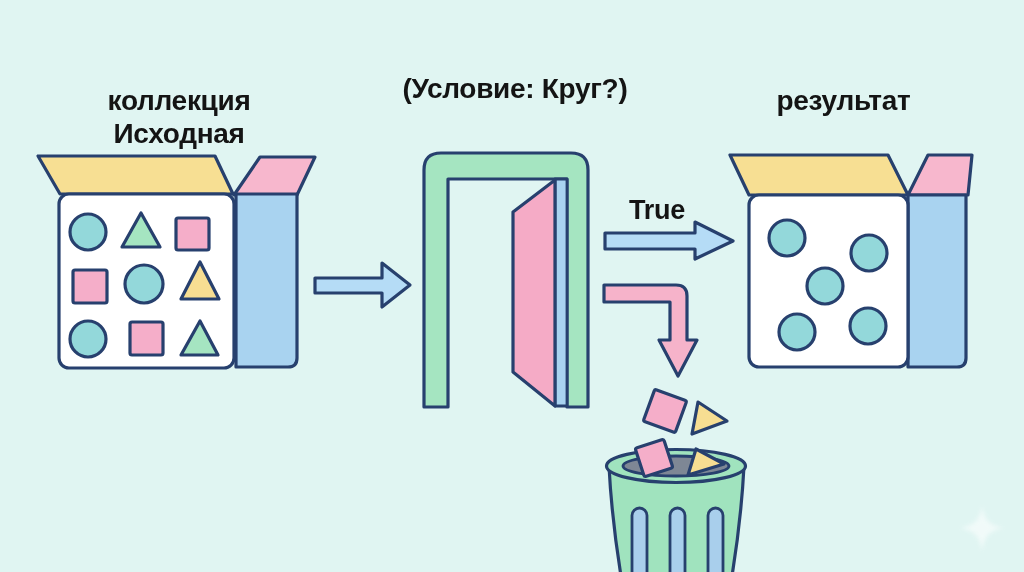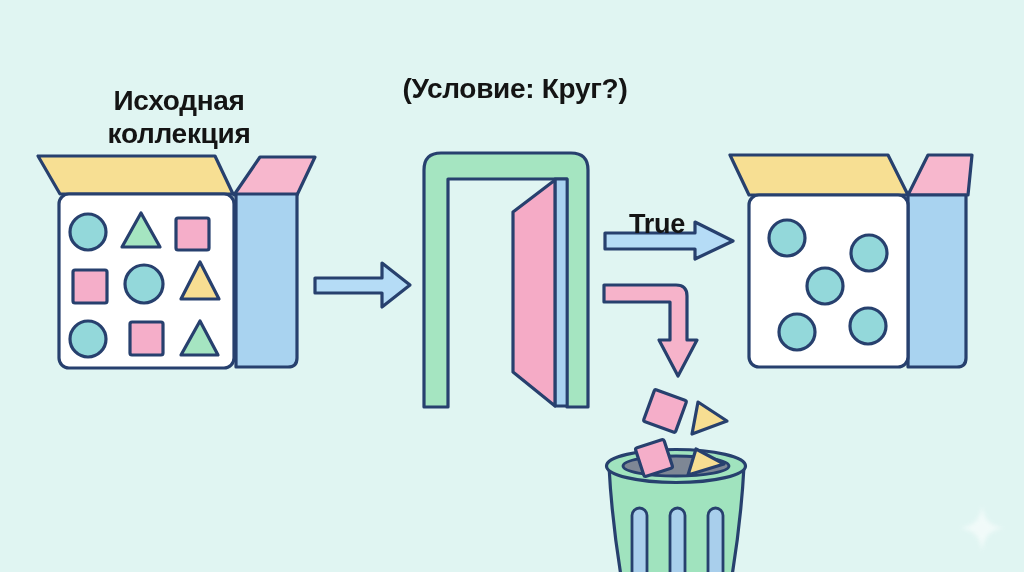--- a/index.html
+++ b/index.html
@@ -14,21 +14,21 @@
     position:relative; width:1024px; height:572px; overflow:hidden;
     background:var(--background);
     font-family:"Liberation Sans", sans-serif;
   }
   .diagram-svg{position:absolute; left:0; top:0;}
   .label{
     position:absolute; color:var(--text); font-weight:700; text-align:center;
     letter-spacing:-0.3px;
   }
   .title{font-size:28px; line-height:33px;}
-  .branch{font-size:27px; line-height:27px;margin-top:14px;}
+  .branch{font-size:27px; line-height:27px;}
   
   .ol{stroke:var(--outline); stroke-width:3.2; stroke-linejoin:round; stroke-linecap:round;}
   .ol-thin{stroke:var(--outline); stroke-width:2.8; stroke-linejoin:round;}
   .f-yellow{fill:var(--box_yellow);} .f-pink{fill:var(--box_pink);}
   .f-blue{fill:var(--box_blue);}   .f-white{fill:var(--white);}
   .f-teal{fill:var(--shape_teal);} .f-green{fill:var(--shape_green);}
   .f-syellow{fill:var(--shape_yellow);} .f-spink{fill:var(--shape_pink);}
   .f-mint{fill:var(--door_mint);}  .f-dpink{fill:var(--door_pink);}
   .f-dblue{fill:var(--door_blue);} .f-ablue{fill:var(--arrow_blue);}
   .f-apink{fill:var(--arrow_pink);} .f-tmint{fill:var(--trash_mint);}
@@ -104,27 +104,28 @@
       <g transform="rotate(20 665 411)">
         <rect class="f-spink ol" x="648" y="394" width="34" height="34" rx="2"></rect>
       </g>
       <polygon class="f-syellow ol" points="698,402 727,421 692,434"></polygon>
     </g>
 
     <path d="M982,506 C985,521 989,525 1004,528 C989,531 985,535 982,551 C979,535 975,531 960,528 C975,525 979,521 982,506 Z" fill="#FFFFFF" opacity="0.55" filter="url(#soft)"></path>
   </svg>
 
   <div class="label title" style="left:59px; top:84px; width:240px;">
+    <div>коллекция</div>
     <div>Исходная</div>
-    <div>коллекция</div>
   </div>
 
   <div class="label title" style="left:390px; top:72px; width:250px;">
     <div>(Условие: Круг?)</div>
   </div>
 
   <div class="label title" style="left:721px; top:84px; width:245px;">
+    <div>результат</div>
   </div>
 
   <div class="label branch" style="left:607px; top:197px; width:100px;">True</div>
 
 
 </div>
 
 </body></html>

